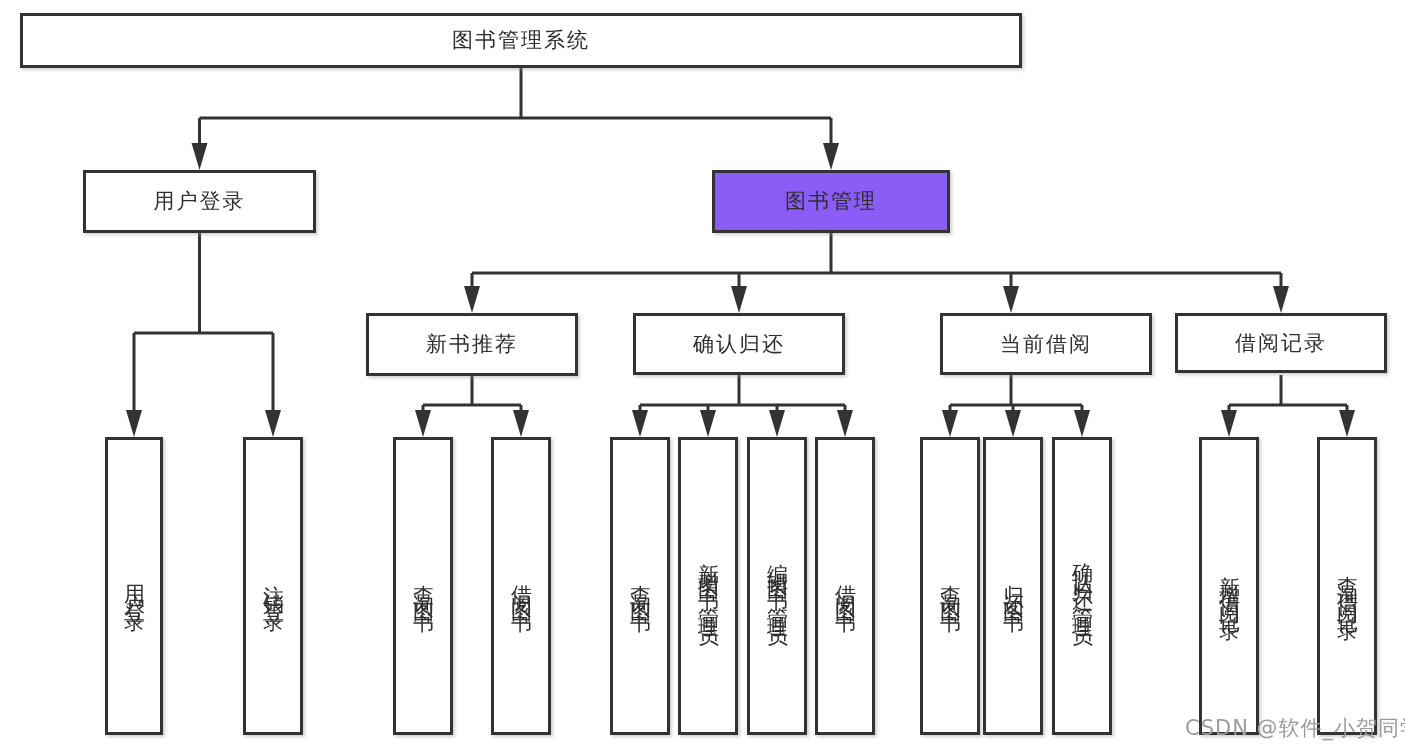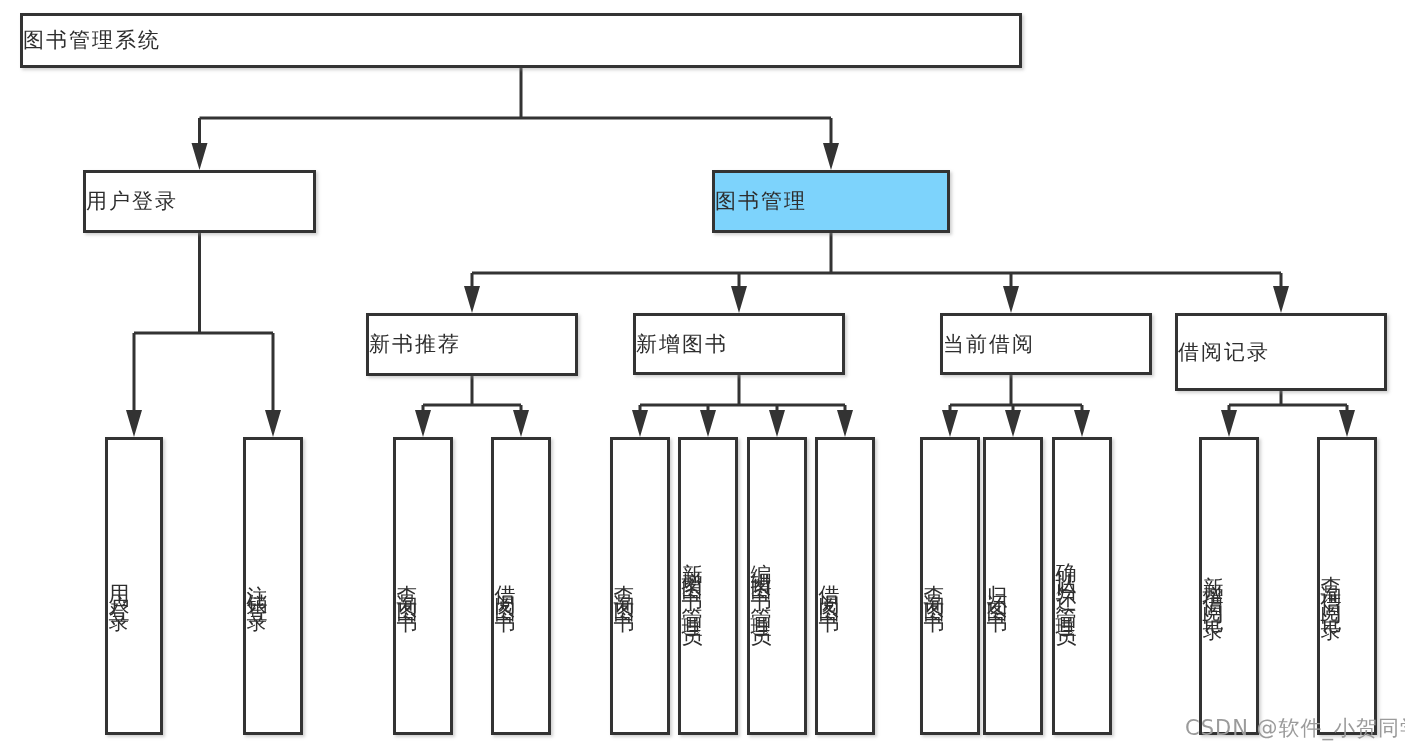--- a/index.html
+++ b/index.html
@@ -21,20 +21,21 @@
     width: 1405px;
     height: 747px;
   }
   .node {
     position: absolute;
     box-sizing: border-box;
     background: #ffffff;
     border: 3px solid #333333;
     display: flex;
     align-items: center;
+    justify-content: center;
     color: #2e2e2e;
     box-shadow: 2px 2px 3px rgba(150,150,150,0.45);
   }
   .node.h span {
     font-size: 21px;
     letter-spacing: 2px;
     white-space: nowrap;
     line-height: 1;
   }
   .node.v span {
@@ -63,33 +64,33 @@
     <path id="connector-lines" fill="none" stroke-width="3" d="M521,68 V118 M199.5,118 H831 M199.5,118 V151 M831,118 V151 M199.5,233 V333 M134,333 H273 M134,333 V418 M273,333 V418 M831,233 V273 M472,273 H1281 M472,273 V294 M739,273 V294 M1011,273 V294 M1281,273 V294 M472,375 V405 M423,405 H521 M423,405 V418 M521,405 V418 M739,375 V405 M640,405 H845 M640,405 V418 M708,405 V418 M777,405 V418 M845,405 V418 M1011,375 V405 M950,405 H1082 M950,405 V418 M1013,405 V418 M1082,405 V418 M1281,375 V405 M1229,405 H1347 M1229,405 V418 M1347,405 V418 " stroke="#333333"></path>
     <path id="connector-arrows" stroke="none" d="M199.5,170 L191.5,143 L207.5,143 Z M831,170 L823,143 L839,143 Z M134,437 L126,410 L142,410 Z M273,437 L265,410 L281,410 Z M472,313 L464,286 L480,286 Z M739,313 L731,286 L747,286 Z M1011,313 L1003,286 L1019,286 Z M1281,313 L1273,286 L1289,286 Z M423,437 L415,410 L431,410 Z M521,437 L513,410 L529,410 Z M640,437 L632,410 L648,410 Z M708,437 L700,410 L716,410 Z M777,437 L769,410 L785,410 Z M845,437 L837,410 L853,410 Z M950,437 L942,410 L958,410 Z M1013,437 L1005,410 L1021,410 Z M1082,437 L1074,410 L1090,410 Z M1229,437 L1221,410 L1237,410 Z M1347,437 L1339,410 L1355,410 Z " fill="#333333"></path>
   </svg>
   <div id="nodes">
       <div class="node h" style="left: 20px; top: 13px; width: 1002px; height: 55px; border-color: rgb(51, 51, 51); background: rgb(255, 255, 255); color: rgb(46, 46, 46);">
         <span>图书管理系统</span>
       </div>
       <div class="node h" style="left: 83px; top: 170px; width: 233px; height: 63px; border-color: rgb(51, 51, 51); background: rgb(255, 255, 255); color: rgb(46, 46, 46);">
         <span>用户登录</span>
       </div>
-      <div class="node h" style="left: 712px; top: 170px; width: 238px; height: 63px; border-color: rgb(51, 51, 51); background: #7dd3fc; color: rgb(46, 46, 46);">
+      <div class="node h" style="left: 712px; top: 170px; width: 238px; height: 63px; border-color: rgb(51, 51, 51); background: #8b5cf6; color: rgb(46, 46, 46);">
         <span>图书管理</span>
       </div>
       <div class="node h" style="left: 366px; top: 313px; width: 212px; height: 63px; border-color: rgb(51, 51, 51); background: rgb(255, 255, 255); color: rgb(46, 46, 46);">
         <span>新书推荐</span>
       </div>
       <div class="node h" style="left: 633px; top: 313px; width: 212px; height: 62px; border-color: rgb(51, 51, 51); background: rgb(255, 255, 255); color: rgb(46, 46, 46);">
-        <span>新增图书</span>
+        <span>确认归还</span>
       </div>
       <div class="node h" style="left: 905px; top: 313px; width: 212px; height: 62px; border-color: rgb(51, 51, 51); background: rgb(255, 255, 255); color: rgb(46, 46, 46); margin-left: 35px;">
         <span>当前借阅</span>
       </div>
-      <div class="node h" style="left: 1175px; top: 313px; width: 212px; height: 78px; border-color: rgb(51, 51, 51); background: rgb(255, 255, 255); color: rgb(46, 46, 46);">
+      <div class="node h" style="left: 1175px; top: 313px; width: 212px; height: 60px; border-color: rgb(51, 51, 51); background: rgb(255, 255, 255); color: rgb(46, 46, 46);">
         <span>借阅记录</span>
       </div>
       <div class="node v" style="left: 105px; top: 437px; width: 58px; height: 298px; border-color: rgb(51, 51, 51); background: rgb(255, 255, 255); color: rgb(46, 46, 46);">
         <span>用户登录</span>
       </div>
       <div class="node v" style="left: 243px; top: 437px; width: 60px; height: 298px; border-color: rgb(51, 51, 51); background: rgb(255, 255, 255); color: rgb(46, 46, 46);">
         <span>注销登录</span>
       </div>
       <div class="node v" style="left: 393px; top: 437px; width: 60px; height: 298px; border-color: rgb(51, 51, 51); background: rgb(255, 255, 255); color: rgb(46, 46, 46);">
         <span>查询图书</span>

